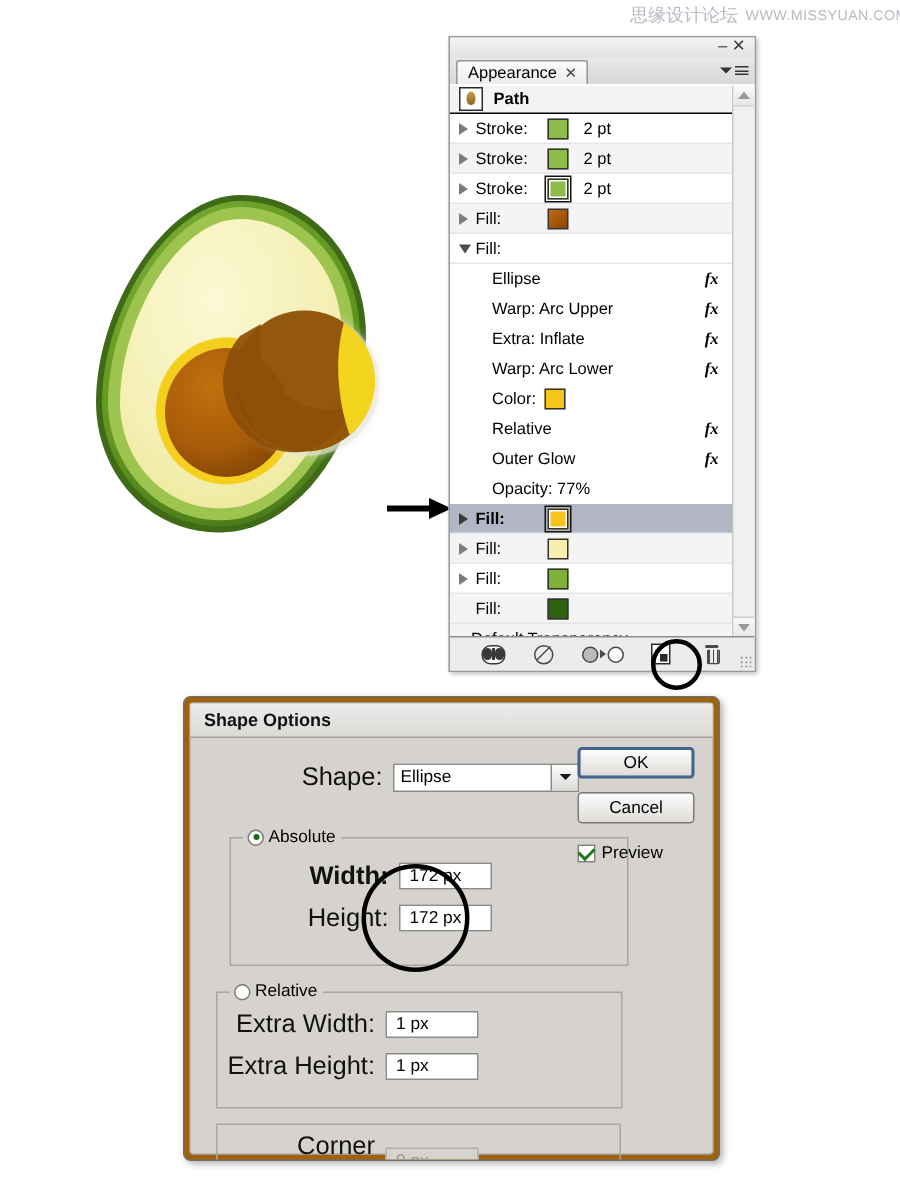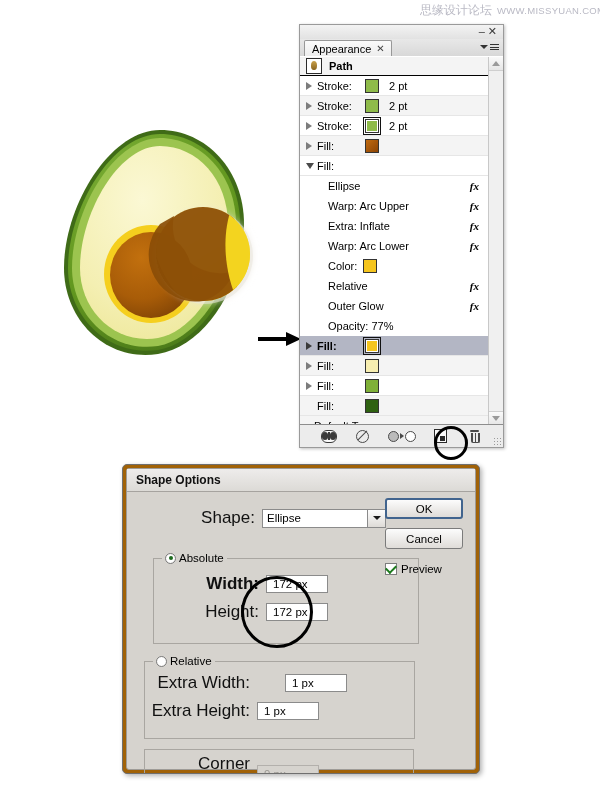--- a/index.html
+++ b/index.html
@@ -694,21 +694,21 @@
             <span>172 px</span>
           </span>
         </div>
       </fieldset>
 
       <fieldset class="group" style="left:17px; top:163px; width:271px; height:84px;">
         <legend>
           <span class="radio"></span>
           <span>Relative</span>
         </legend>
-        <div class="form-row" style="margin-top:6px;gap:28px;">
+        <div class="form-row" style="margin-top:6px;">
           <span class="lbl" style="width:105px; margin-right:7px;">Extra Width:</span>
           <span class="txtfield">
             <span>1 px</span>
           </span>
         </div>
         <div class="form-row" style="margin-top:4px;">
           <span class="lbl" style="width:105px; margin-right:7px;">Extra Height:</span>
           <span class="txtfield">
             <span>1 px</span>
           </span>

